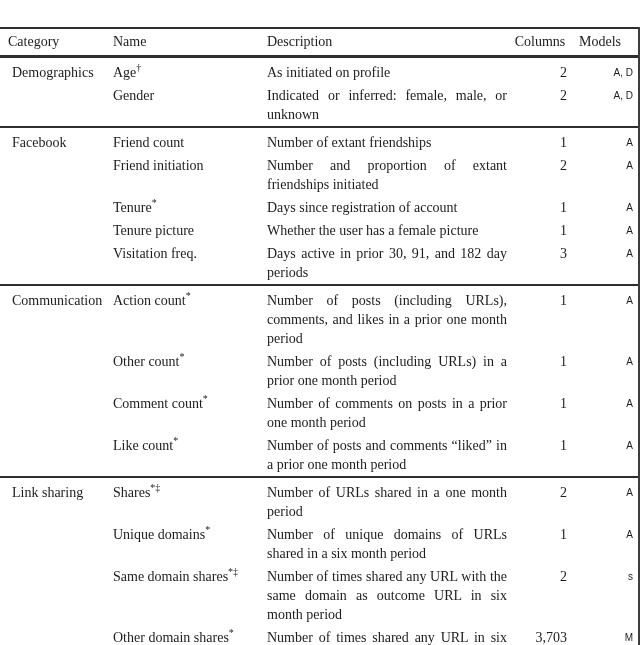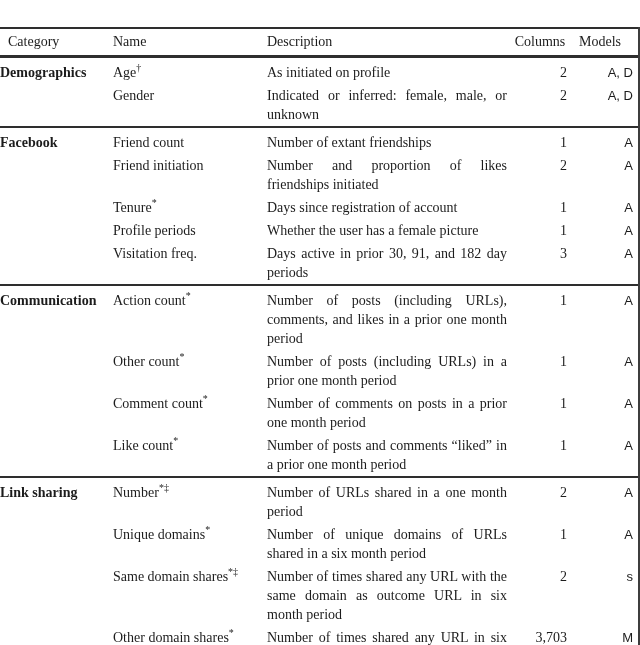--- a/index.html
+++ b/index.html
@@ -43,28 +43,28 @@
   thead th.h-cat { padding-left: 8px; }
   thead th.h-cols { text-align: center; }
   thead th.h-mod  { text-align: center; padding-right: 7px; }
 
   tbody { border-top: 2px solid #2e2e2e; }
   tbody td {
     vertical-align: top;
     padding: 2px 0;
   }
   tbody tr.first td { padding-top: 5px; }
-  tbody td.cat  { padding-left: 0; font-weight: bold; }
+  tbody td.cat  { padding-left: 12px; }
   tbody td.desc { text-align: justify; padding-right: 6px; }
   tbody td.cols { text-align: right; }
   tbody td.mod  {
     text-align: right;
     padding-right: 7px;
     font-family: "Liberation Sans", sans-serif;
-    font-size: 13px;
+    font-size: 10px;
   }
   sup.fsup {
     font-size: 10px;
     line-height: 0;
   }
   .scan-edge {
     position: absolute;
     top: 0;
     right: 0;
     width: 2px;
@@ -113,32 +113,32 @@
     <tbody>
       <tr class="first">
         <td class="cat" rowspan="5">Facebook</td>
         <td class="name"><span>Friend count</span></td>
         <td class="desc">Number of extant friendships</td>
         <td class="cols">1</td>
         <td class="mod">A</td>
       </tr>
       <tr>
         <td class="name"><span>Friend initiation</span></td>
-        <td class="desc">Number and proportion of likes friendships initiated</td>
+        <td class="desc">Number and proportion of extant friendships initiated</td>
         <td class="cols">2</td>
         <td class="mod">A</td>
       </tr>
       <tr>
         <td class="name"><span>Tenure</span><sup class="fsup">*</sup></td>
         <td class="desc">Days since registration of account</td>
         <td class="cols">1</td>
         <td class="mod">A</td>
       </tr>
       <tr>
-        <td class="name"><span>Profile periods</span></td>
+        <td class="name"><span>Tenure picture</span></td>
         <td class="desc">Whether the user has a female picture</td>
         <td class="cols">1</td>
         <td class="mod">A</td>
       </tr>
       <tr>
         <td class="name"><span>Visitation freq.</span></td>
         <td class="desc">Days active in prior 30, 91, and 182 day periods</td>
         <td class="cols">3</td>
         <td class="mod">A</td>
       </tr>
@@ -168,21 +168,21 @@
         <td class="name"><span>Like count</span><sup class="fsup">*</sup></td>
         <td class="desc">Number of posts and comments “liked” in a prior one month period</td>
         <td class="cols">1</td>
         <td class="mod">A</td>
       </tr>
     </tbody>
 
     <tbody>
       <tr class="first">
         <td class="cat" rowspan="4">Link sharing</td>
-        <td class="name"><span>Number</span><sup class="fsup">*‡</sup></td>
+        <td class="name"><span>Shares</span><sup class="fsup">*‡</sup></td>
         <td class="desc">Number of URLs shared in a one month period</td>
         <td class="cols">2</td>
         <td class="mod">A</td>
       </tr>
       <tr>
         <td class="name"><span>Unique domains</span><sup class="fsup">*</sup></td>
         <td class="desc">Number of unique domains of URLs shared in a six month period</td>
         <td class="cols">1</td>
         <td class="mod">A</td>
       </tr>

